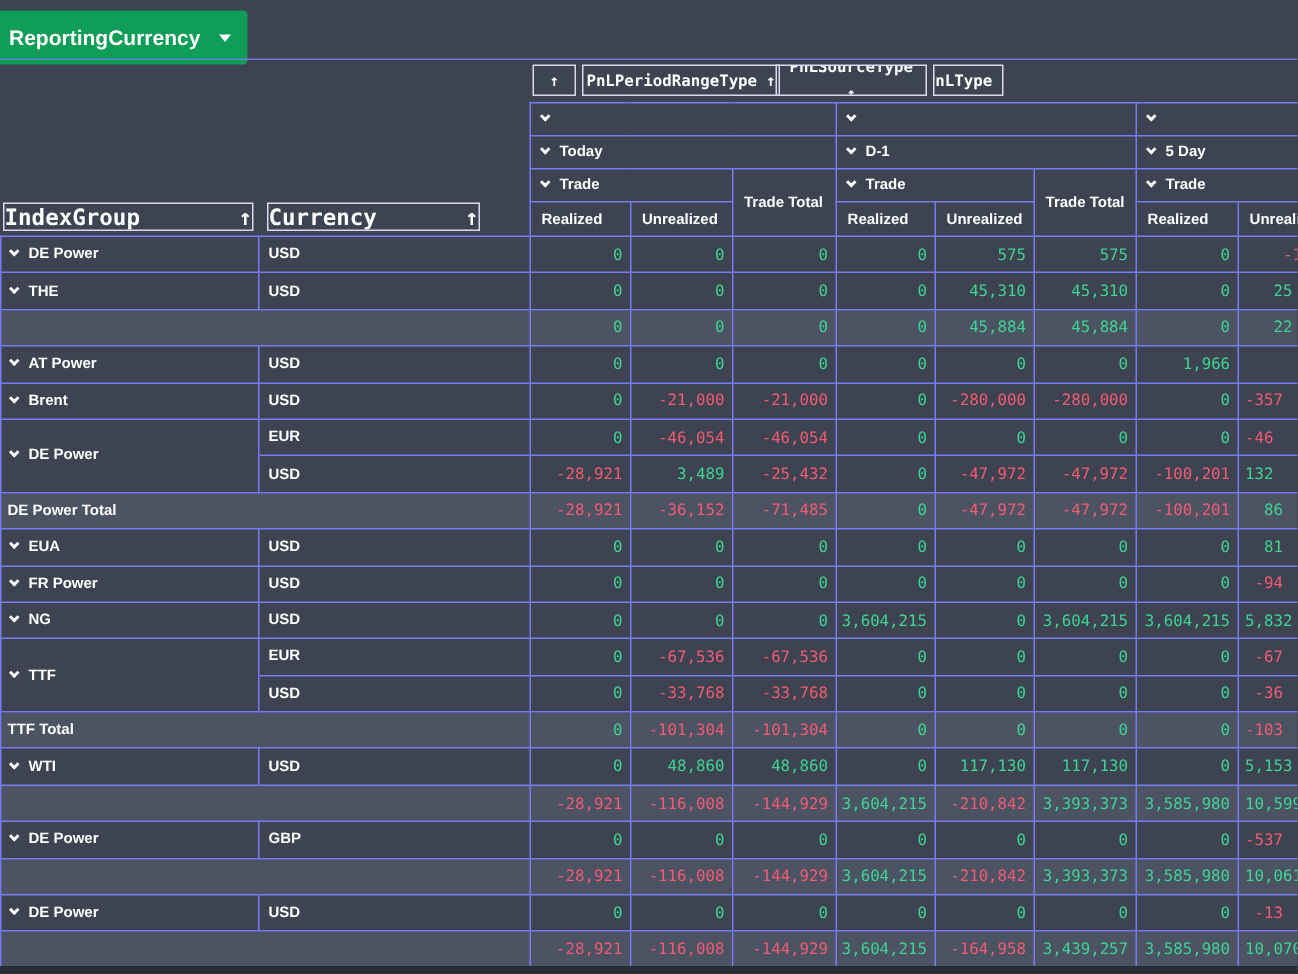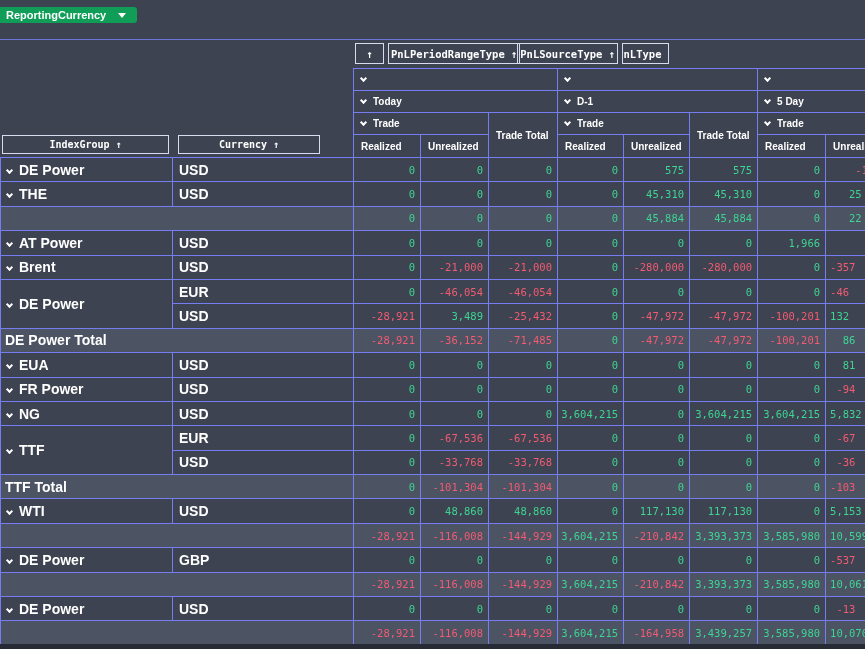--- a/index.html
+++ b/index.html
@@ -4,62 +4,62 @@
 <style>
   * { margin:0; padding:0; box-sizing:border-box; }
   body { background:#2a2e3a; }
   .page {
     position:relative; width:865px; height:649px;
     background:#3d4350; overflow:hidden;
     font-family:"Liberation Sans", sans-serif;
   }
   
   .rc-btn {
-    position:absolute; left:0; top:7px; height:16px;
+    position:absolute; left:0; top:7px; height:36px;
     background:#0f9d58; color:#fff; border:none;
     border-radius:0 3px 3px 0;
-    font-family:"Liberation Sans",sans-serif; font-size:11px; font-weight:bold;
+    font-family:"Liberation Sans",sans-serif; font-size:14px; font-weight:bold;
     display:flex; align-items:center; gap:12px; padding:0 11px 0 6px;
     cursor:pointer;
   }
   .tri-down { width:0; height:0; border-left:4px solid transparent;
     border-right:4px solid transparent; border-top:5px solid #fff; }
   .top-line { position:absolute; left:0; top:39px; width:865px; height:1px;
     background:#767df2; opacity:.85; }
 
   
   .pv-btn {
     position:absolute; top:43px; height:21px;
     background:transparent; border:1px solid #d8dbf0; color:#fff;
     font-family:"DejaVu Sans Mono",monospace; font-size:10.5px; font-weight:bold;
     display:flex; align-items:center; justify-content:center; gap:6px;
     white-space:nowrap; overflow:hidden; cursor:pointer;
   }
   .rf-btn {
     position:absolute; top:135px; height:19px;
     background:transparent; border:1px solid #d8dbf0; color:#fff;
-    font-family:"DejaVu Sans Mono",monospace; font-size:10px; font-weight:bold;
-    display:flex; align-items:center; justify-content:center; gap:6px;
+    font-family:"DejaVu Sans Mono",monospace; font-size:15px; font-weight:bold;
+    display:flex; align-items:center; justify-content:space-between; gap:6px;
     white-space:nowrap; overflow:hidden; cursor:pointer; z-index:5;
   }
   .arrow { font-family:"DejaVu Sans Mono",monospace; }
 
   
   table.grid { position:absolute; left:0; top:68px; width:893px;
     border-collapse:collapse; table-layout:fixed; }
   table.grid td { overflow:hidden; }
   td.blank { border:none; background:transparent; }
   td.hcell {
     border:1px solid #767df2; color:#fff;
     font-size:10px; font-weight:bold; padding-left:7px;
     vertical-align:middle; white-space:nowrap;
   }
   td.lcell {
     border:1px solid #767df2; color:#fff;
-    font-size:14px; font-weight:bold; padding-left:6px;
+    font-size:10px; font-weight:bold; padding-left:6px;
     vertical-align:middle; white-space:nowrap;
   }
   td.lcell.tot { padding-left:4px; }
   td.vcell {
     border:1px solid #767df2;
     font-family:"DejaVu Sans Mono",monospace; font-size:10.5px;
     text-align:right; padding-right:5px; vertical-align:middle; white-space:nowrap;
   }
   td.fcell {
     border:1px solid #767df2;
@@ -92,21 +92,21 @@
 
   <div class="top-line"></div>
 
   <button class="pv-btn" style="left:355px;width:29px;">
     <span class="arrow">↑</span>
   </button>
   <button class="pv-btn" style="left:388px;width:132px;">
     <span>PnLPeriodRangeType</span>
     <span class="arrow">↑</span>
   </button>
-  <button class="pv-btn" style="left:517px;width:101px;">
+  <button class="pv-btn" style="left:517px;width:101px;flex-direction:column;">
     <span>PnLSourceType</span>
     <span class="arrow">↑</span>
   </button>
   <button class="pv-btn" style="left:622px;width:47px;">
     <span>PnLType</span>
     <span class="arrow">↑</span>
   </button>
 
   <button class="rf-btn" style="left:2px;width:167px;">
     <span>IndexGroup</span>

